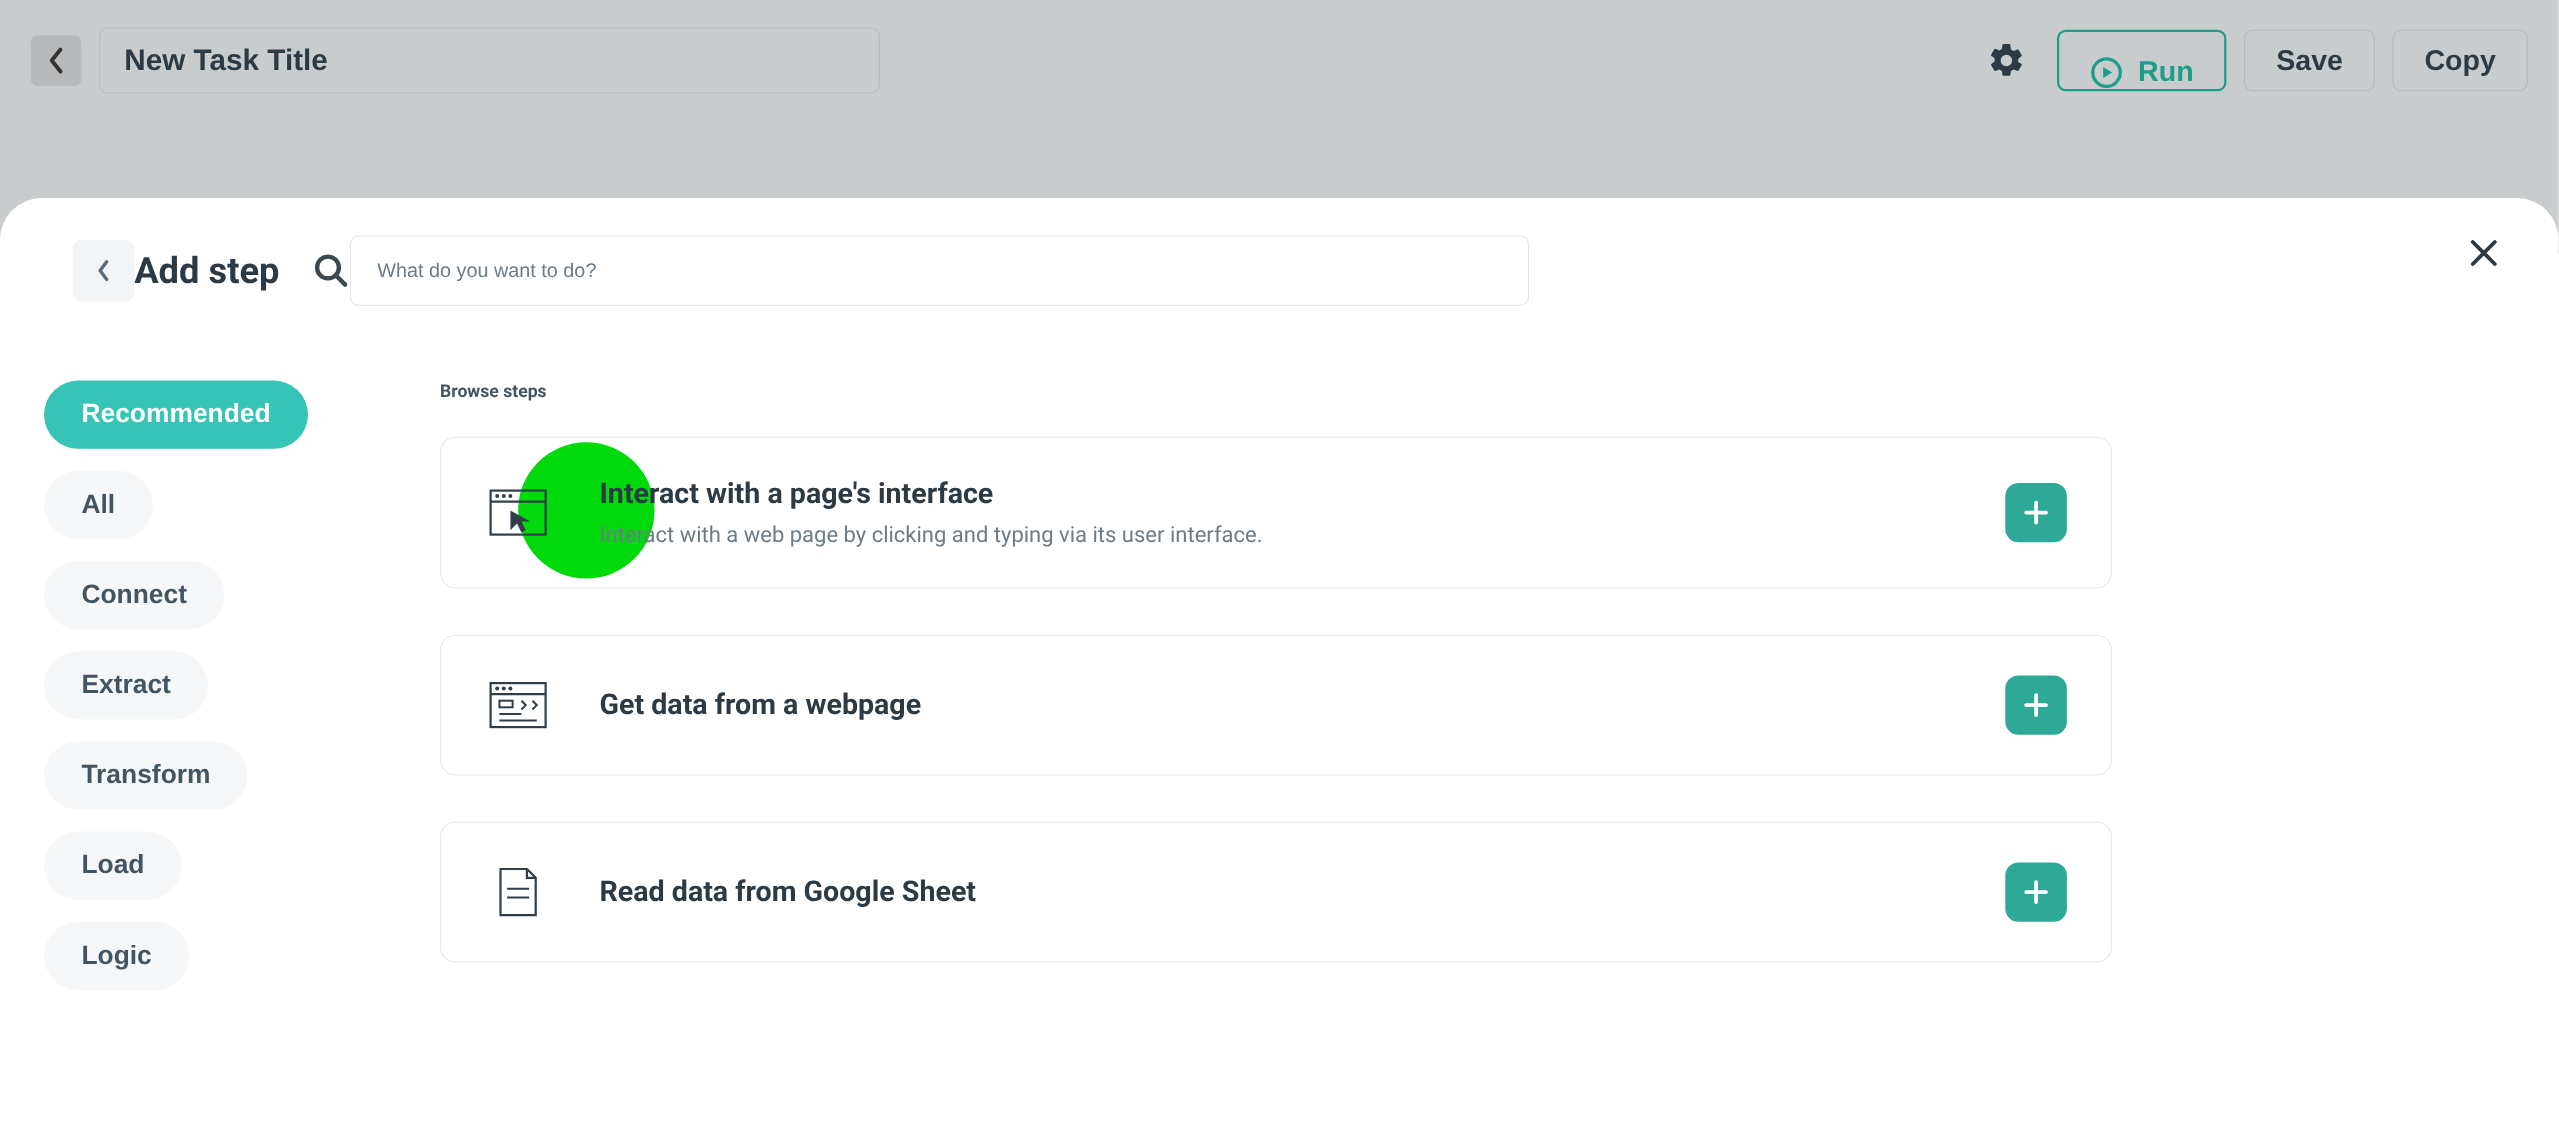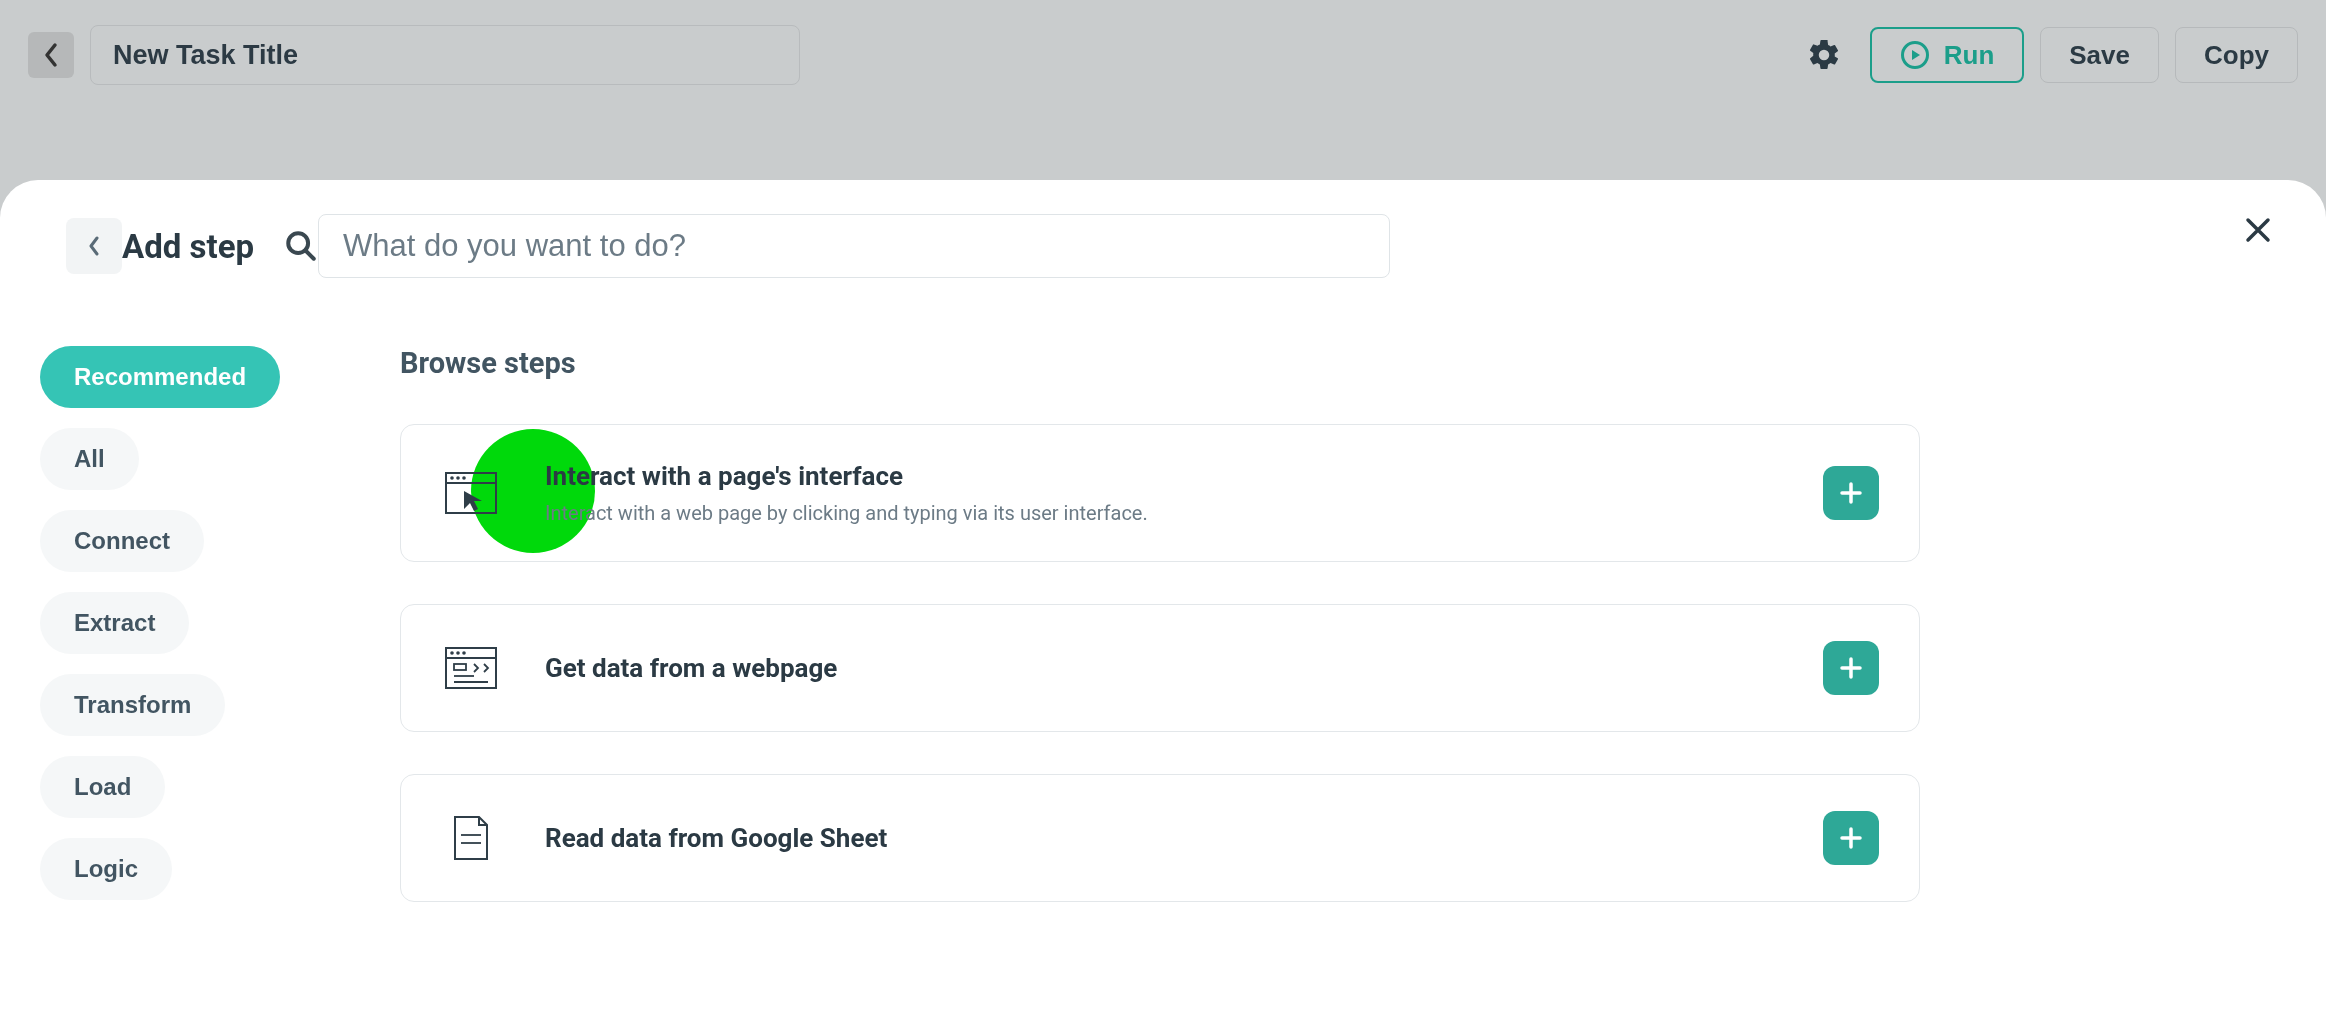--- a/index.html
+++ b/index.html
@@ -64,21 +64,21 @@
       border: none;
       cursor: pointer;
     }
     .run-btn {
       height: 56px;
       padding: 0 28px;
       border: 2.5px solid #1b9e8a;
       background: transparent;
       border-radius: 8px;
       display: flex;
-      align-items: center;
+      align-items: flex-end;
       gap: 14px;
       color: #1b9e8a;
       font-size: 26px;
       font-weight: 700;
       cursor: pointer;
     }
     .save-btn, .copy-btn {
       height: 56px;
       padding: 0 28px;
       border: 1.5px solid #b6b9bb;
@@ -141,21 +141,21 @@
     .search-icon {
       color: #3a4850;
       display: flex;
       align-items: center;
     }
     .search-input {
       height: 64px;
       width: 1072px;
       border: 1.5px solid #dfe4e7;
       border-radius: 8px;
-      font-size: 31px;
+      font-size: 18px;
       padding: 0 24px;
       color: #2f3e48;
       outline: none;
     }
     .search-input::placeholder {
       color: #6c7b86;
     }
 
     
     .modal-body {
@@ -187,23 +187,23 @@
       background: #35c4b5;
       color: #ffffff;
     }
 
     .content {
       flex: 1;
       max-width: 1520px;
     }
     .section-title {
       color: #425562;
-      font-size: 29px;
-      font-weight: 700;
-      margin-bottom: 44px;
+      font-size: 16px;
+      font-weight: 700;
+      margin-bottom: 32px;
     }
     .step-card {
       border: 1.5px solid #e3e7ea;
       border-radius: 14px;
       padding: 36px 40px;
       margin-bottom: 42px;
       display: flex;
       align-items: center;
       gap: 44px;
       position: relative;

